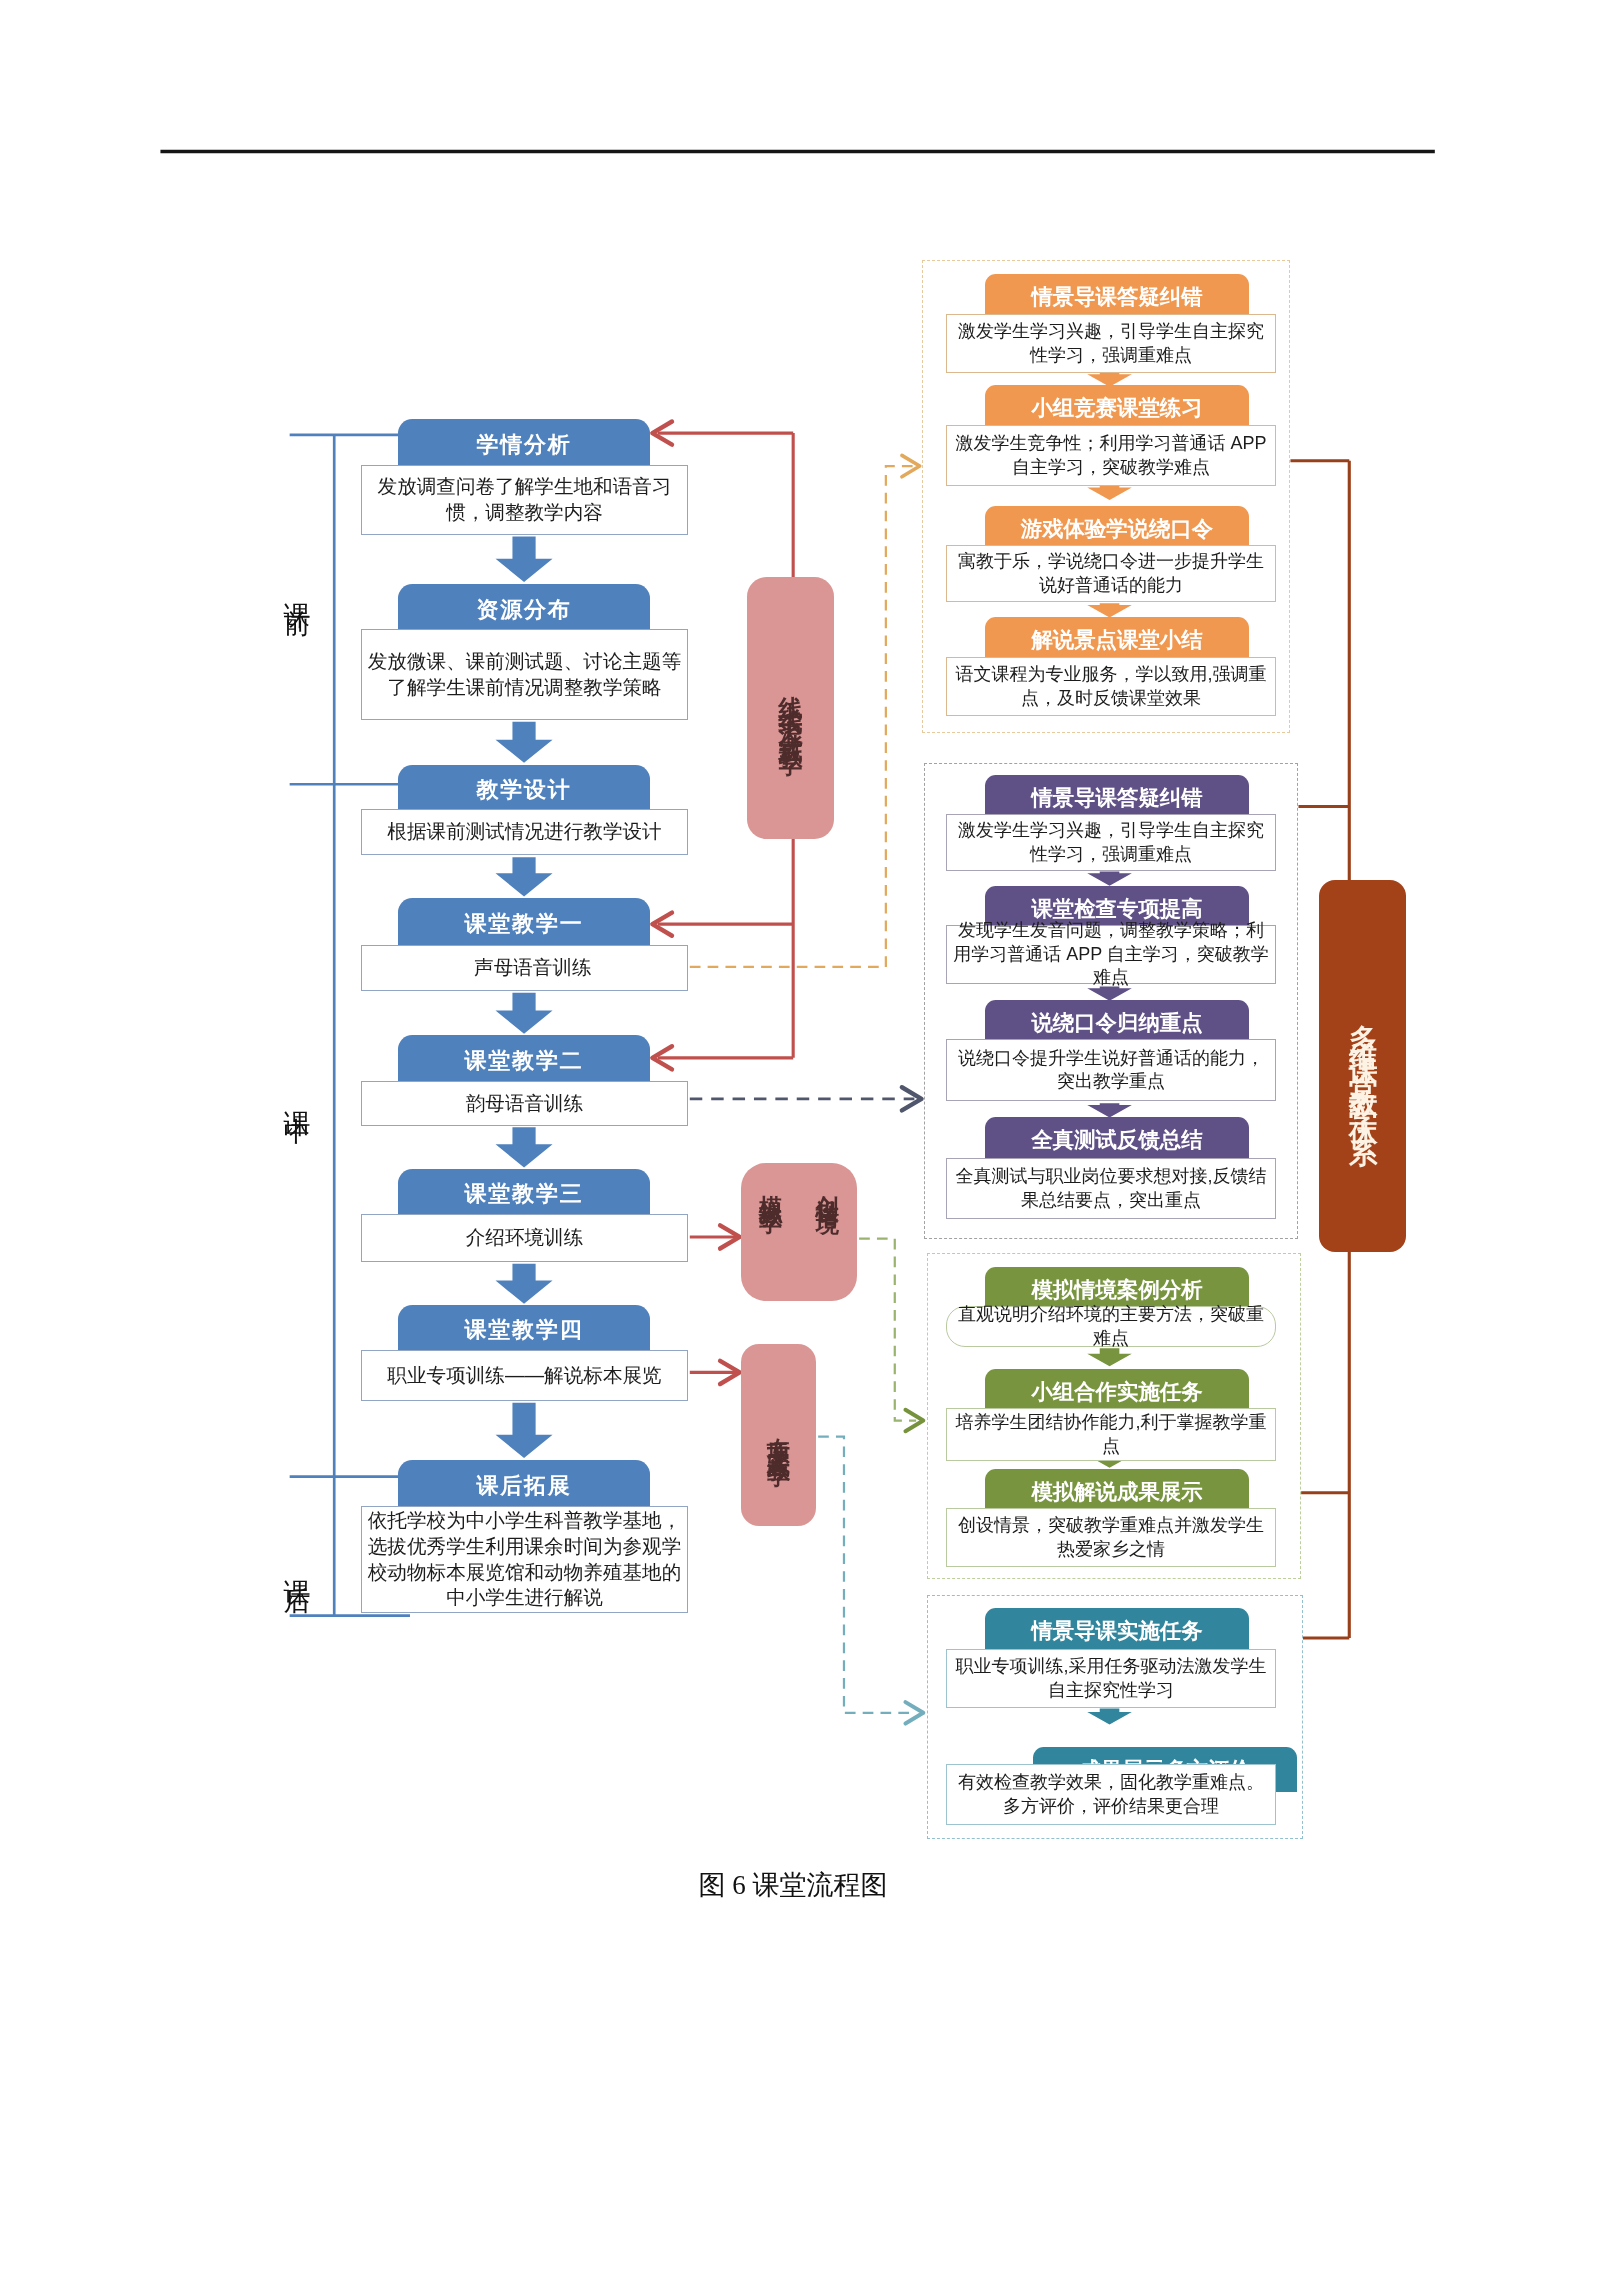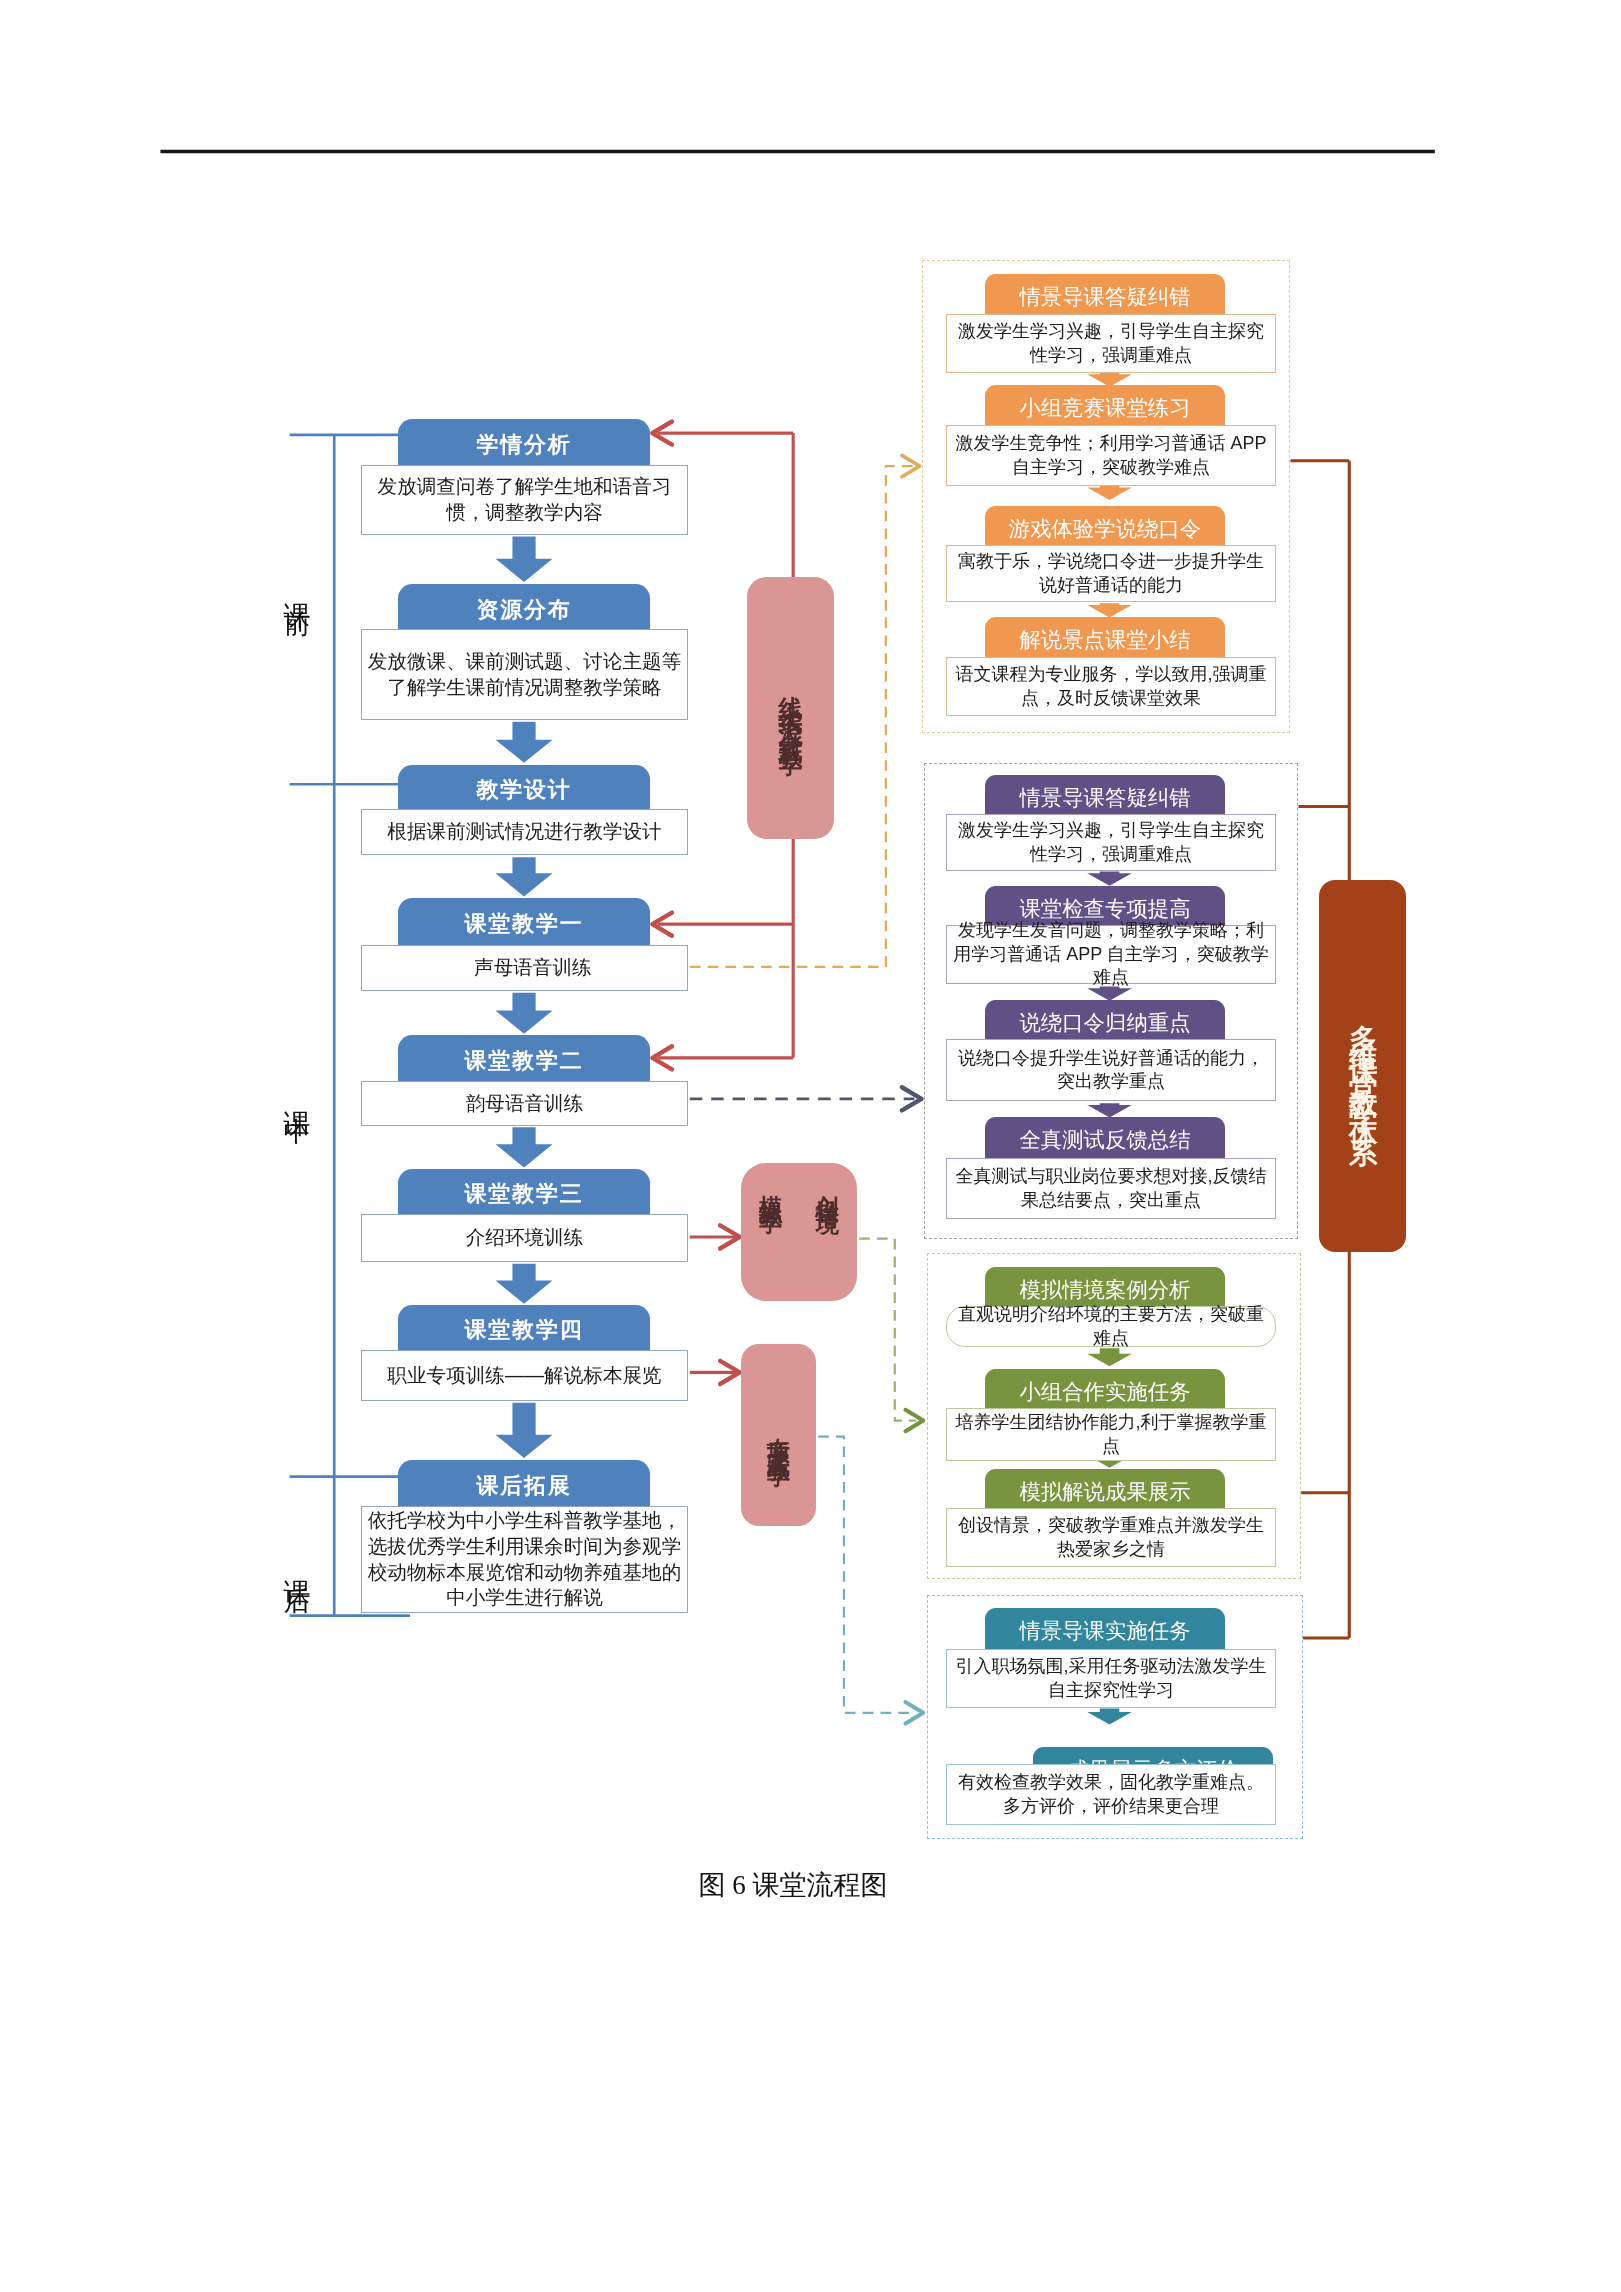--- a/index.html
+++ b/index.html
@@ -11,21 +11,21 @@
   
   .step-title{left:398px;width:252px;background:var(--flow-blue);color:#fff;font-weight:bold;
     font-size:22px;border-radius:14.3px 14.3px 0 0;display:flex;align-items:center;justify-content:center;
     z-index:1;letter-spacing:1.8px;}
   .step-desc{left:361px;width:327px;background:#fff;border:1.8px solid #92a6c4;color:#1c1c1c;
     font-size:19.6px;line-height:1.32;display:flex;align-items:center;justify-content:center;
     text-align:center;z-index:2;padding:1.8px 5.3px;box-sizing:border-box;}
 
   
   .grp{border:1.8px dashed;box-sizing:border-box;z-index:0;}
-  .g-title{left:985px;width:240px;color:#fff;font-weight:normal;font-size:21.4px;
+  .g-title{left:985px;width:264px;color:#fff;font-weight:bold;font-size:21.4px;
     border-radius:10.7px 10.7px 0 0;display:flex;align-items:center;justify-content:center;z-index:1;}
   .g-desc{left:946px;width:330px;background:#fff;border:1.3px solid #c9c2b4;color:#1c1c1c;
     font-size:18px;line-height:1.3;display:flex;align-items:center;justify-content:center;
     text-align:center;z-index:2;padding:1.8px 4.5px;box-sizing:border-box;}
   .t-orange{background:var(--orange);} .b-orange{border-color:#e6c99d;}
   .t-purple{background:var(--purple);} .b-purple{border-color:#a2a2a2;}
   .t-green{background:var(--green);}  .b-green{border-color:#bccf9c;}
   .t-teal{background:var(--teal);}    .b-teal{border-color:#93c0cf;}
   .d-orange{border-color:#dcb88f;} .d-purple{border-color:#a8a3b5;}
   .d-green{border-color:#b9c9a0;}  .d-teal{border-color:#9cc3ce;}
@@ -204,21 +204,21 @@
   <div class="abs grp b-green" style="left:927px;top:1253px;width:374px;height:326px;"></div>
   <div class="abs g-title t-green" style="top:1267px;height:45px;">模拟情境案例分析</div>
   <div class="abs g-desc d-green" style="top:1306px;height:41px;border-radius:19px;">直观说明介绍环境的主要方法，突破重难点</div>
   <div class="abs g-title t-green" style="top:1369px;height:45px;">小组合作实施任务</div>
   <div class="abs g-desc d-green" style="top:1408px;height:53px;">培养学生团结协作能力,利于掌握教学重点</div>
   <div class="abs g-title t-green" style="top:1469px;height:45px;">模拟解说成果展示</div>
   <div class="abs g-desc d-green" style="top:1508px;height:59px;">创设情景，突破教学重难点并激发学生热爱家乡之情</div>
 
   <div class="abs grp b-teal" style="left:927px;top:1595px;width:376px;height:244px;"></div>
   <div class="abs g-title t-teal" style="top:1608px;height:45px;">情景导课实施任务</div>
-  <div class="abs g-desc d-teal" style="top:1649px;height:59px;">引入职场氛围,采用任务驱动法激发学生自主探究性学习</div>
+  <div class="abs g-desc d-teal" style="top:1649px;height:59px;">职业专项训练,采用任务驱动法激发学生自主探究性学习</div>
   <div class="abs g-title t-teal" style="top:1747px;height:45px;margin-left:48px;">成果展示多方评价</div>
   <div class="abs g-desc d-teal" style="top:1764px;height:61px;">有效检查教学效果，固化教学重难点。多方评价，评价结果更合理</div>
 
   <div class="abs vtext sysbox" style="left:1319px;top:880px;width:87px;height:372px;letter-spacing:16px;">多维课堂教学体系</div>
 
   <div class="abs caption" style="left:517px;top:1867px;width:552px;">图 6  课堂流程图</div>
 
 </div>
 
 

